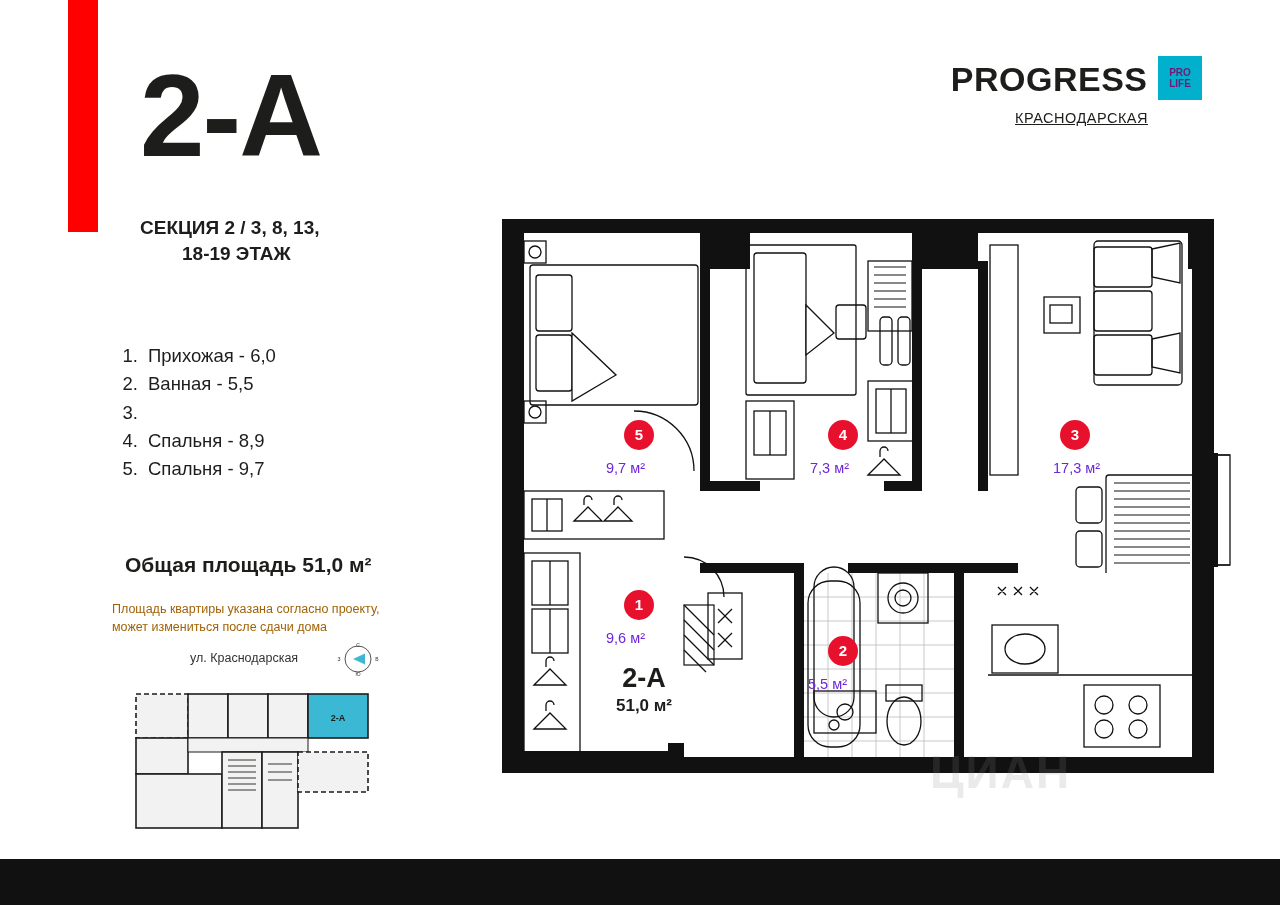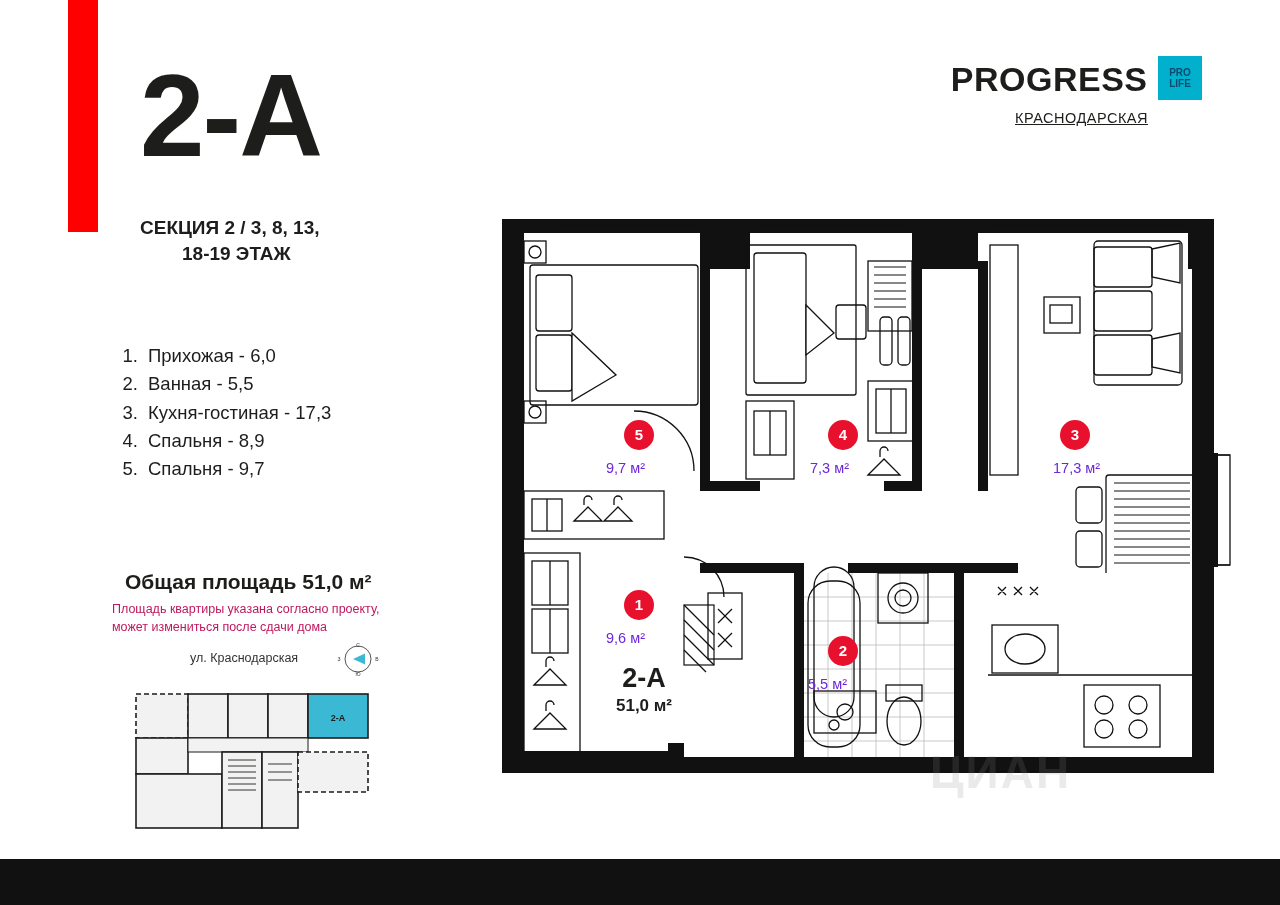--- a/index.html
+++ b/index.html
@@ -77,32 +77,32 @@
   #room-list .room-num {
     width: 26px;
     text-align: right;
     margin-right: 10px;
   }
 
   
   #total-area {
     position: absolute;
     left: 125px;
-    top: 570px;
+    top: 553px;
     font-size: 21px;
     font-weight: bold;
   }
   #disclaimer {
     position: absolute;
     left: 112px;
     top: 600px;
     width: 300px;
     font-size: 12.5px;
     line-height: 1.45;
-    color: #be185d;
+    color: #a16207;
   }
   #street-label {
     position: absolute;
     left: 190px;
     top: 651px;
     font-size: 12.5px;
     color: #333333;
   }
 
   
@@ -135,21 +135,21 @@
     font-weight: bold;
     letter-spacing: 0.5px;
     line-height: 1;
     color: #1d1d1b;
     display: inline-block;
     vertical-align: top;
   }
   #logo-badge {
     display: inline-block;
     background: #00b0cd;
-    color: #0c4a6e;
+    color: #701a75;
     width: 44px;
     height: 44px;
     margin-left: 6px;
     vertical-align: top;
     position: relative;
     top: -6px;
   }
   #logo-badge span {
     display: block;
     font-size: 10px;
@@ -241,21 +241,20 @@
   <div class="room-row">
     <span class="room-num">1.</span>
     <span>Прихожая - 6,0</span>
   </div>
   <div class="room-row">
     <span class="room-num">2.</span>
     <span>Ванная - 5,5</span>
   </div>
   <div class="room-row">
     <span class="room-num">3.</span>
-    <span>Кухня-гостиная - 17,3</span>
   </div>
   <div class="room-row">
     <span class="room-num">4.</span>
     <span>Спальня - 8,9</span>
   </div>
   <div class="room-row">
     <span class="room-num">5.</span>
     <span>Спальня - 9,7</span>
   </div>
 </div>

